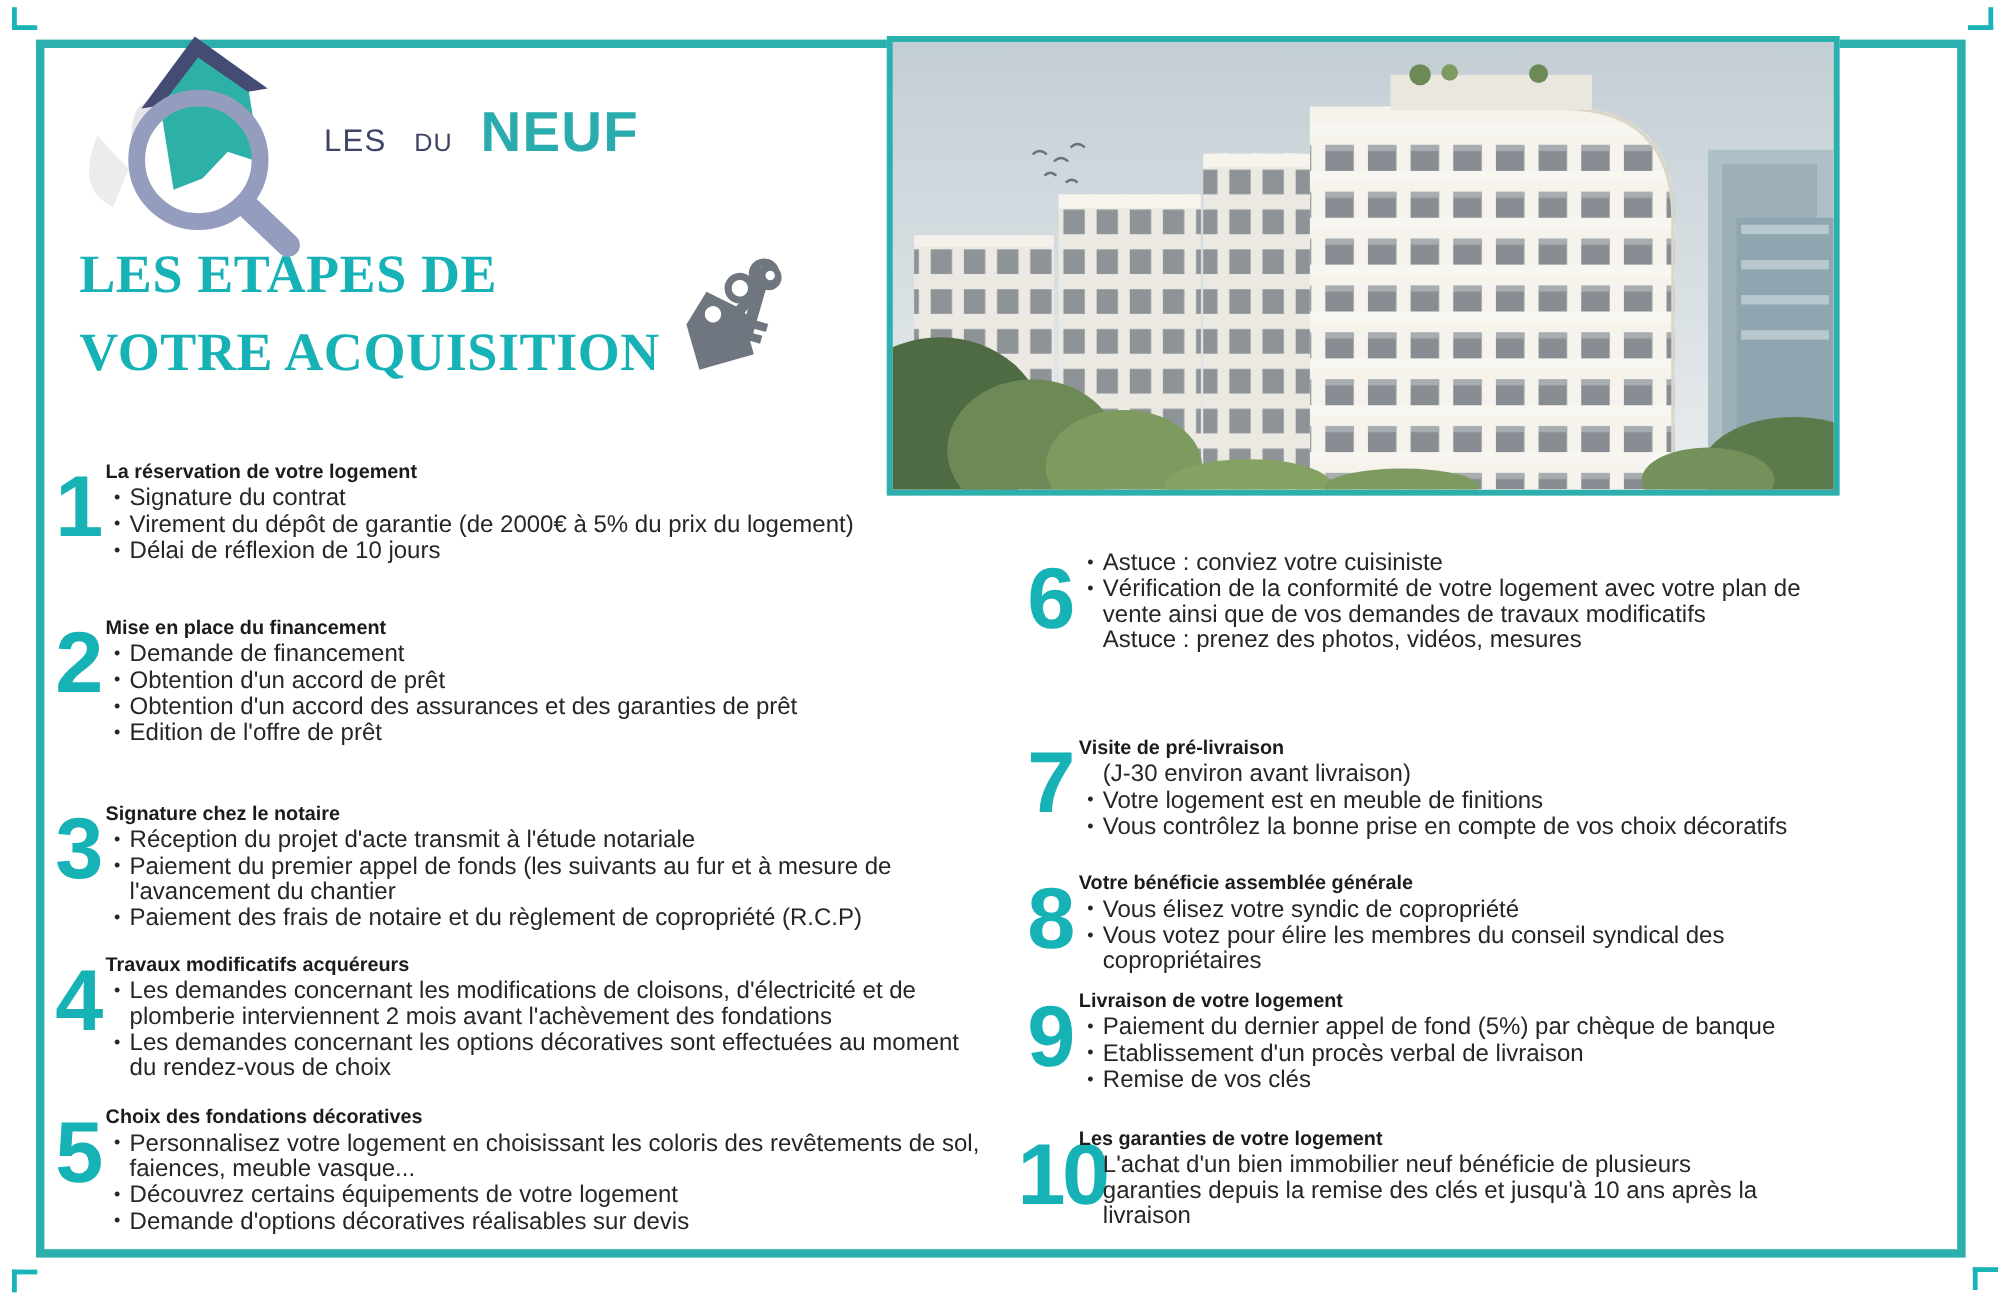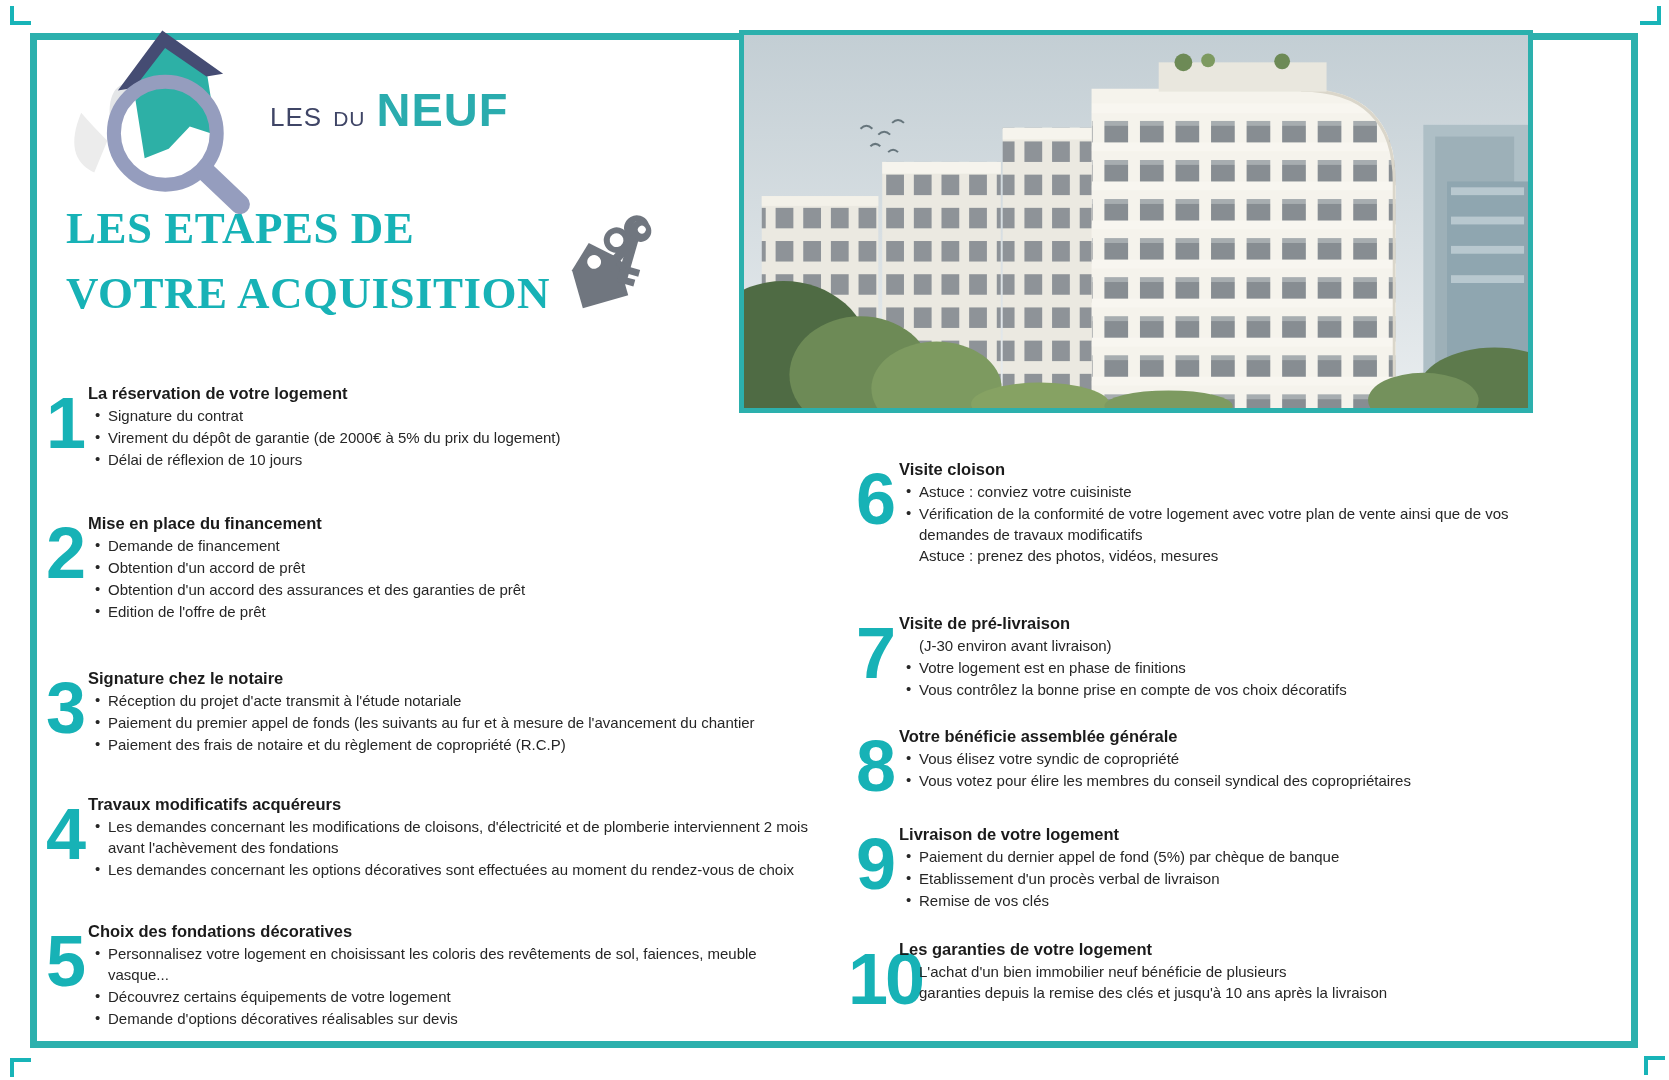--- a/index.html
+++ b/index.html
@@ -11,21 +11,21 @@
          border:7px solid #2cb0ad;box-sizing:border-box;z-index:1;}
   .mark{position:absolute;width:17px;height:15px;border:0 solid #18b4b8;z-index:1;}
   .mark.tl{left:10px;top:6px;border-left-width:4px;border-bottom-width:4px;}
   .mark.tr{left:1640px;top:6px;border-right-width:4px;border-bottom-width:4px;}
   .mark.bl{left:10px;top:1058px;border-left-width:4px;border-top-width:4px;}
   .mark.br{left:1644px;top:1056px;border-left-width:4px;border-top-width:4px;}
 
   
   .logo{position:absolute;left:55px;top:0;width:660px;height:200px;z-index:3;}
   .logo-mark{position:absolute;left:0;top:2px;}
-  .logo-text{position:absolute;left:215px;top:82px;display:flex;align-items:baseline;gap:11px;white-space:nowrap;}
+  .logo-text{position:absolute;left:215px;top:82px;display:flex;align-items:baseline;gap:23px;white-space:nowrap;}
   .lt-small{font-size:26px;color:#3f4566;letter-spacing:1px;font-weight:400;}
   .lt-smaller{font-size:21px;color:#3f4566;letter-spacing:1px;font-weight:400;}
   .lt-big{font-size:47px;color:#2aacae;font-weight:700;letter-spacing:1px;}
 
   
   .main-title{position:absolute;left:66px;top:196px;z-index:2;color:#17b2b6;
               font-size:45px;font-weight:700;line-height:65px;letter-spacing:0.5px;white-space:nowrap;font-family:Liberation Serif, serif;}
   .keys-icon{position:absolute;left:560px;top:213px;z-index:2;}
 
   
@@ -38,21 +38,21 @@
   .step{position:absolute;display:flex;}
   .num{font-size:72px;font-weight:700;color:#17b2b6;line-height:0.9;margin-top:8px;
        width:42px;flex:none;letter-spacing:-1px;}
   .right .num{width:43px;}
   .s10 .num{width:51px;letter-spacing:-3px;}
   .body{width:730px;}
   .right .body{width:640px;}
   .step-title{font-size:16.5px;font-weight:700;color:#1b1b1b;line-height:20px;margin-bottom:2px;}
   .item{position:relative;padding-left:20px;margin-bottom:1px;}
   .item .dot{position:absolute;left:7px;top:1px;font-size:15px;color:#262626;}
-  .line{font-size:15px;line-height:21px;color:#262626;}
+  .line{font-size:20px;line-height:21px;color:#262626;}
 
   .s1{left:46px;top:383px;}
   .s2{left:46px;top:513px;}
   .s3{left:46px;top:668px;}
   .s4{left:46px;top:794px;}
   .s5{left:46px;top:921px;}
   .s6{left:856px;top:459px;}
   .s7{left:856px;top:613px;}
   .s8{left:856px;top:726px;}
   .s9{left:856px;top:824px;}
@@ -274,42 +274,41 @@
           </div>
           <div class="item bullet">
             <span class="dot">•</span>
             <div class="line">Demande d'options décoratives réalisables sur devis</div>
           </div>
         </div>
       </div>
       <div class="step s6 right">
         <div class="num">6</div>
         <div class="body">
-          <div class="step-title">Visite cloison</div>
           <div class="item bullet">
             <span class="dot">•</span>
             <div class="line">Astuce : conviez votre cuisiniste</div>
           </div>
           <div class="item bullet">
             <span class="dot">•</span>
             <div class="line">Vérification de la conformité de votre logement avec votre plan de vente ainsi que de vos demandes de travaux modificatifs</div>
             <div class="line">Astuce : prenez des photos, vidéos, mesures</div>
           </div>
         </div>
       </div>
       <div class="step s7 right">
         <div class="num">7</div>
         <div class="body">
           <div class="step-title">Visite de pré-livraison</div>
           <div class="item">
             <div class="line">(J-30 environ avant livraison)</div>
           </div>
           <div class="item bullet">
             <span class="dot">•</span>
-            <div class="line">Votre logement est en phase de finitions</div>
+            <div class="line">Votre logement est en meuble de finitions</div>
           </div>
           <div class="item bullet">
             <span class="dot">•</span>
             <div class="line">Vous contrôlez la bonne prise en compte de vos choix décoratifs</div>
           </div>
         </div>
       </div>
       <div class="step s8 right">
         <div class="num">8</div>
         <div class="body">

